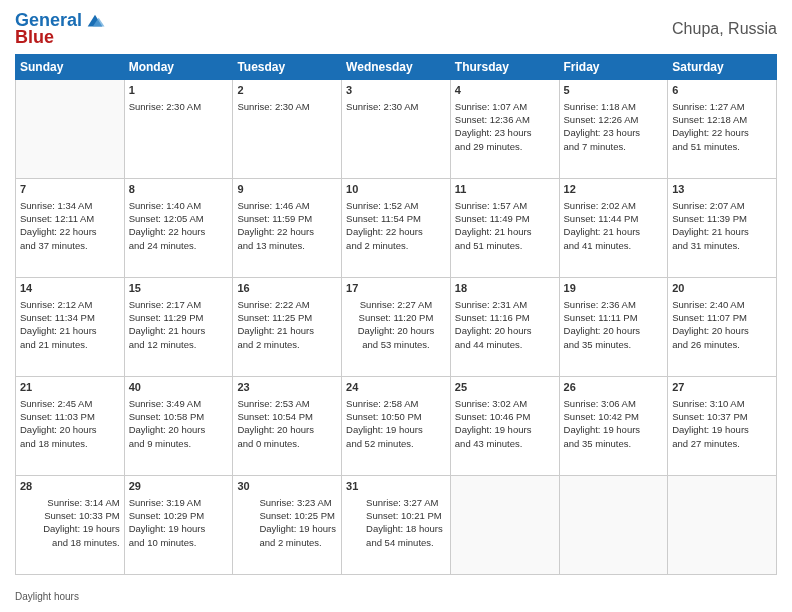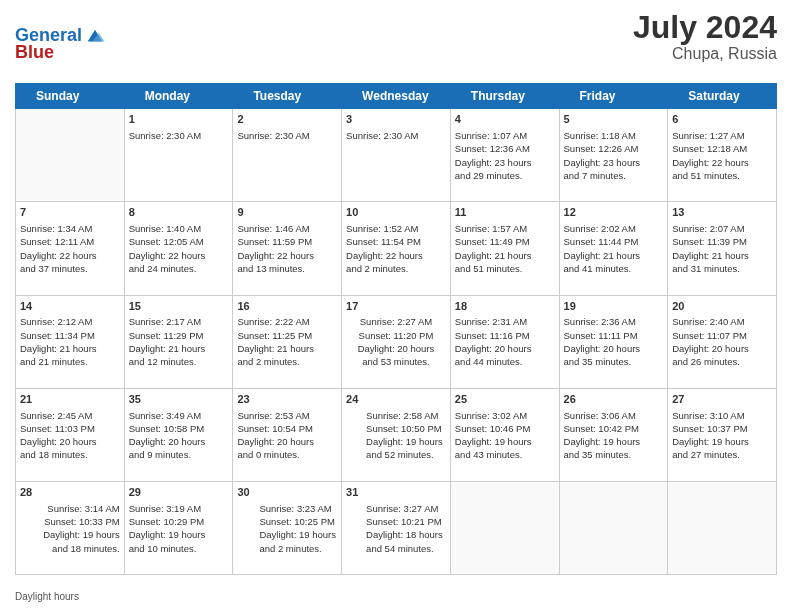--- a/index.html
+++ b/index.html
@@ -14,22 +14,22 @@
       width: 792px;
       height: 612px;
       background: #fff;
       display: flex;
       flex-direction: column;
       padding: 10px 15px 10px 15px;
     }
     .header {
       display: flex;
       justify-content: space-between;
-      align-items: flex-end;
-      margin-bottom: 20px;
+      align-items: center;
+      margin-bottom: 6px;
     }
     .logo {
       display: flex;
       align-items: center;
       gap: 2px;
     }
     .logo-text {
       font-size: 18px;
       font-weight: bold;
       color: #333;
@@ -61,21 +61,21 @@
       border: 1px solid #ccc;
       border-collapse: collapse;
       width: 100%;
       table-layout: fixed;
     }
     .calendar th {
       background: #1a6eb5;
       color: #fff;
       font-size: 12px;
       font-weight: bold;
-      padding: 5px 20px;
+      padding: 5px 4px;
       text-align: left;
       border: 1px solid #1a6eb5;
     }
     .calendar td {
       border: 1px solid #ccc;
       vertical-align: top;
       padding: 3px 4px;
       font-size: 10px;
       color: #333;
       line-height: 1.35;
@@ -114,21 +114,20 @@
           <span class="logo-text"><span>General</span></span>
           <svg class="logo-icon" viewBox="0 0 30 25" xmlns="http://www.w3.org/2000/svg">
             <polygon points="5,20 15,4 25,20" fill="#1a6eb5"></polygon>
             <polygon points="12,20 20,8 28,20" fill="#5ba3d9" opacity="0.7"></polygon>
           </svg>
         </div>
         <span class="logo-text" style="color:#b91c1c;font-size:18px;font-weight:bold;margin-top:-4px;">Blue</span>
       </div>
     </div>
     <div class="title-block">
-      <div class="main-title">July 2024</div>
       <div class="subtitle">Chupa, Russia</div>
     </div>
   </div>
 
   <table class="calendar">
     <thead>
       <tr>
         <th>Sunday</th>
         <th>Monday</th>
         <th>Tuesday</th>
@@ -279,36 +278,36 @@
         </tr>
         <tr>
           <td>
             <span class="day-number">21</span>
             <div class="day-info" style="white-space: pre-line;">Sunrise: 2:45 AM
 Sunset: 11:03 PM
 Daylight: 20 hours
 and 18 minutes.</div>
           </td>
           <td>
-            <span class="day-number">35</span>
+            <span class="day-number">40</span>
             <div class="day-info" style="white-space: pre-line;">Sunrise: 3:49 AM
 Sunset: 10:58 PM
 Daylight: 20 hours
 and 9 minutes.</div>
           </td>
           <td>
             <span class="day-number">23</span>
             <div class="day-info" style="white-space: pre-line;">Sunrise: 2:53 AM
 Sunset: 10:54 PM
 Daylight: 20 hours
 and 0 minutes.</div>
           </td>
           <td>
             <span class="day-number">24</span>
-            <div class="day-info" style="white-space: pre-line; margin-left: 20px;">Sunrise: 2:58 AM
+            <div class="day-info" style="white-space: pre-line;">Sunrise: 2:58 AM
 Sunset: 10:50 PM
 Daylight: 19 hours
 and 52 minutes.</div>
           </td>
           <td>
             <span class="day-number">25</span>
             <div class="day-info" style="white-space: pre-line;">Sunrise: 3:02 AM
 Sunset: 10:46 PM
 Daylight: 19 hours
 and 43 minutes.</div>

